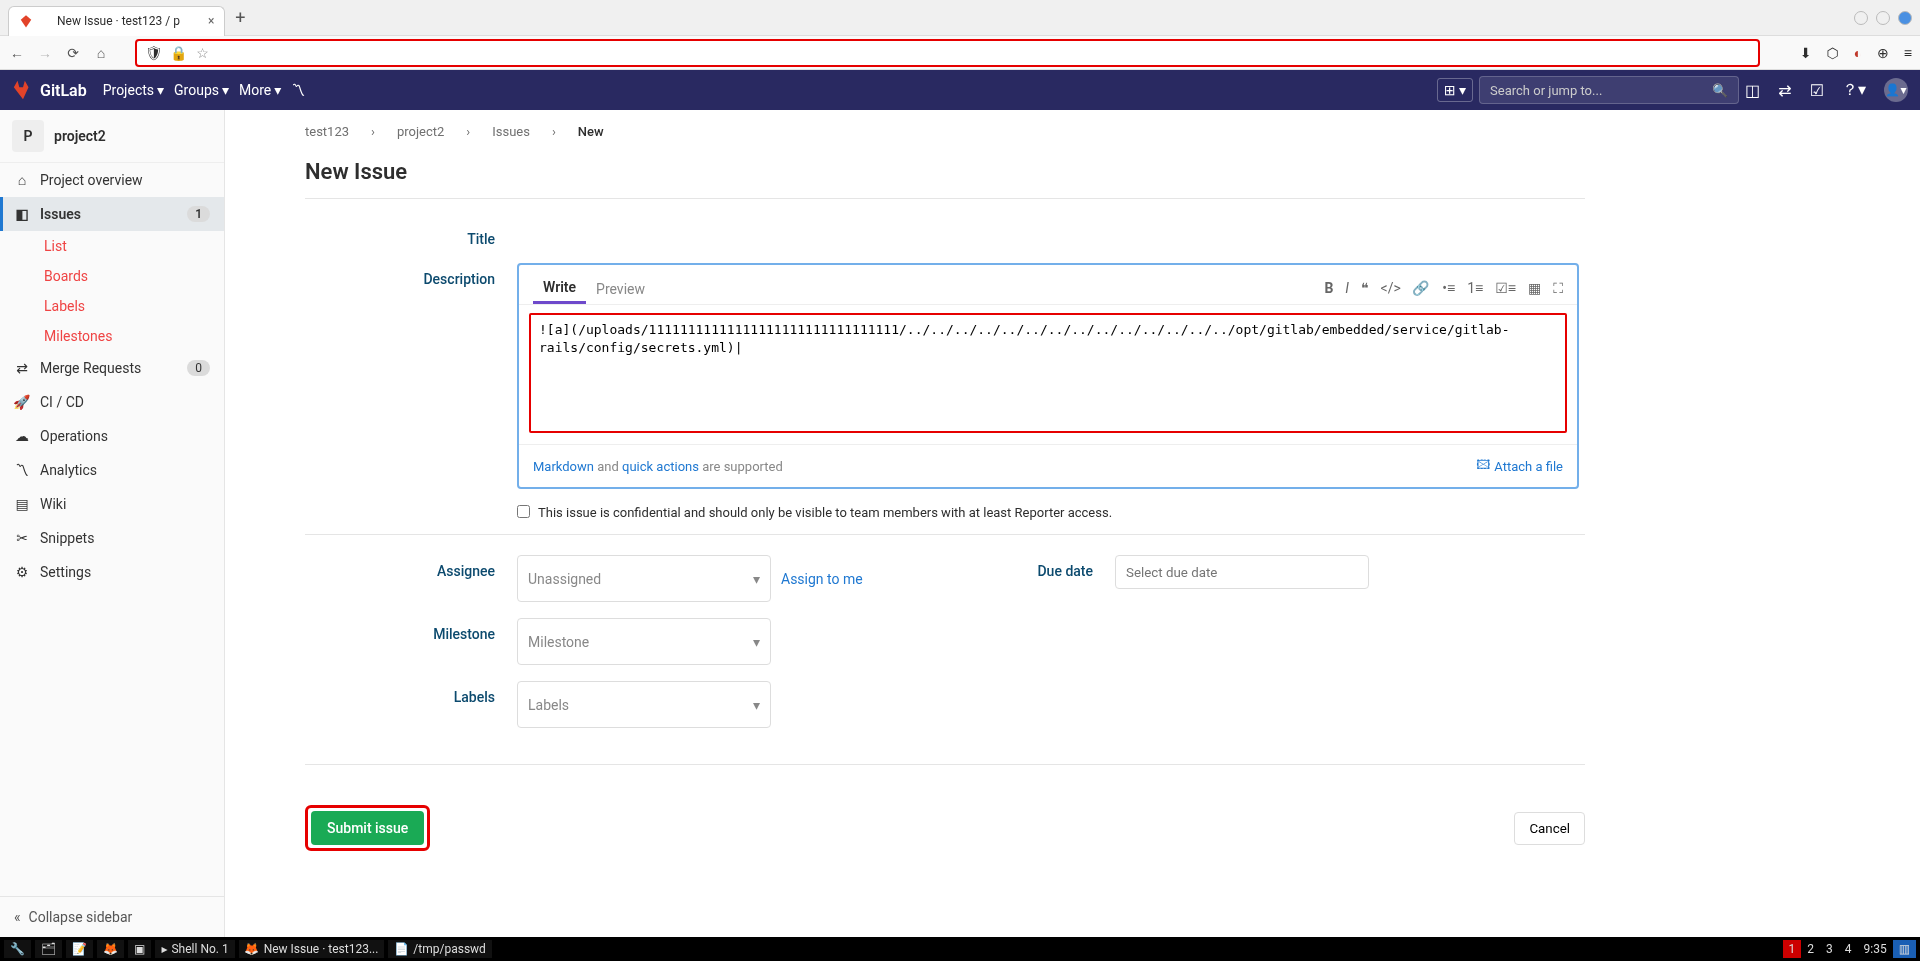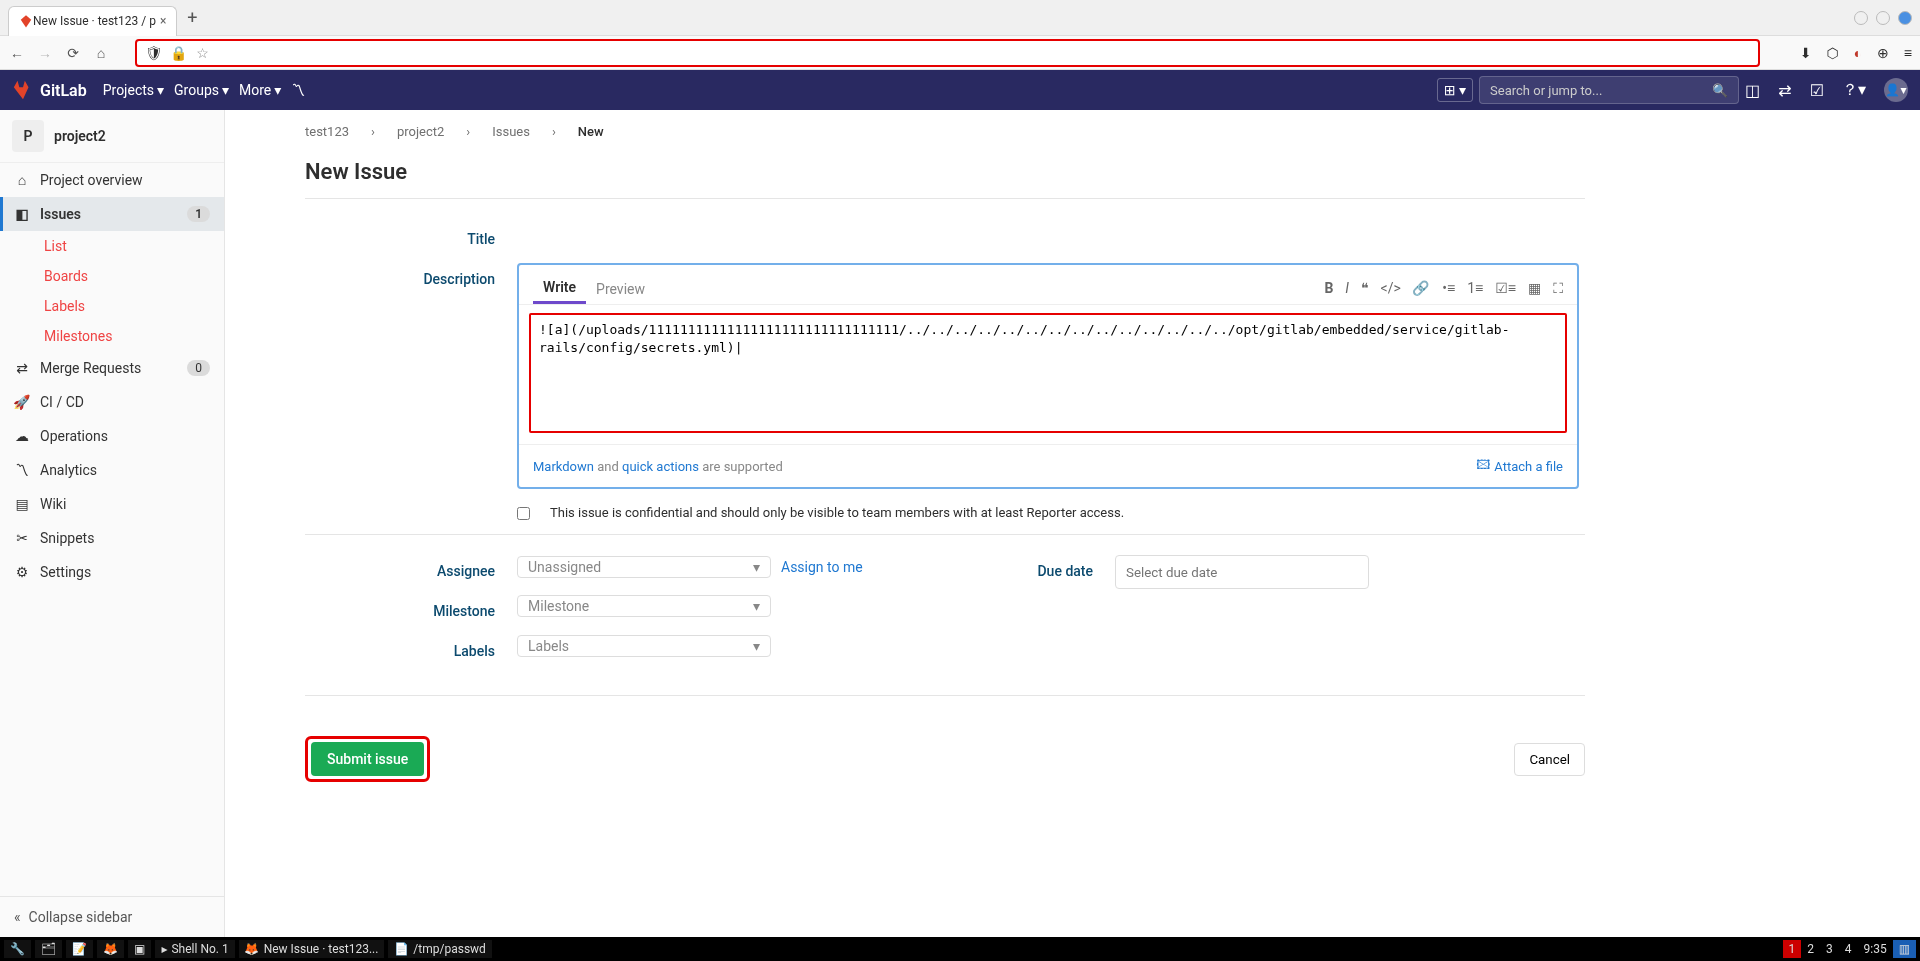--- a/index.html
+++ b/index.html
@@ -1,18 +1,18 @@
 <!DOCTYPE html>
 <html><head>
 <meta charset="utf-8">
 <style>
 *{margin:0;padding:0;box-sizing:border-box;font-family:-apple-system,BlinkMacSystemFont,"Segoe UI",Roboto,sans-serif}
 body{width:1920px;height:961px;overflow:hidden;background:#fff;font-size:14px;color:#2e2e2e}
 .browser-chrome{height:36px;background:#f0f0f0;border-bottom:1px solid #ddd;display:flex;align-items:center;padding:0 8px}
-.tab{display:flex;align-items:center;background:#fff;border:1px solid #ccc;border-bottom:none;border-radius:6px 6px 0 0;padding:6px 10px;height:30px;margin-top:6px;gap:0;font-size:12px}
+.tab{display:flex;align-items:center;background:#fff;border:1px solid #ccc;border-bottom:none;border-radius:6px 6px 0 0;padding:6px 10px;height:30px;margin-top:6px;gap:24px;font-size:12px}
 .tab-favicon{width:14px;height:14px}
 .tab-close{color:#666;cursor:pointer;margin-left:4px}
 .new-tab{margin-left:10px;color:#555;font-size:18px;cursor:pointer}
 .win-btns{margin-left:auto;display:flex;gap:8px}
 .wb{width:14px;height:14px;border-radius:50%;border:1px solid #bbb}
 .wb.close{background:#4a90e2}
 .toolbar{height:34px;background:#f9f9f9;display:flex;align-items:center;padding:0 8px;gap:10px;border-bottom:1px solid #ddd}
 .tb-btn{width:18px;height:18px;display:flex;align-items:center;justify-content:center;color:#555}
 .url-bar{flex:1;display:flex;align-items:center;background:#fff;border:2.5px solid #e60000;border-radius:4px;height:28px;padding:0 8px;margin:0 30px 0 15px;gap:8px}
 .url-text{flex:1;font-size:14px;color:#333}
@@ -57,24 +57,24 @@
 .desc-box{border:2px solid #73afea;border-radius:4px;max-width:1062px;background:#fff}
 .desc-tabs{display:flex;align-items:center;padding:8px 14px 0 14px;border-bottom:1px solid #eee}
 .desc-tab{padding:6px 10px;color:#888;cursor:pointer}
 .desc-tab.active{color:#2e2e2e;font-weight:600;border-bottom:3px solid #6e49cb}
 .md-tools{margin-left:auto;display:flex;gap:12px;color:#666;font-size:14px}
 .desc-area{padding:8px 10px}
 .desc-textarea{width:100%;min-height:120px;border:2.5px solid #e60000;border-radius:2px;padding:6px 8px;font-family:monospace;font-size:13px;resize:none;outline:none;line-height:1.4}
 .desc-footer{border-top:1px solid #eee;padding:10px 14px;display:flex;align-items:center;font-size:13px;color:#888}
 .desc-footer a{color:#1f78d1;text-decoration:none}
 .attach{margin-left:auto;color:#1f78d1;display:flex;align-items:center;gap:4px}
-.conf-row{display:flex;align-items:flex-end;gap:20px;font-size:13px;margin-left:212px;margin-bottom:14px}
+.conf-row{display:flex;align-items:flex-start;gap:8px;font-size:13px;margin-left:212px;margin-bottom:14px}
 .two-col{display:flex;gap:80px}
 .col{flex:1}
-.select-btn{width:254px;height:22px;border:1px solid #ddd;border-radius:4px;background:#fff;padding:0 10px;display:flex;align-items:center;justify-content:space-between;color:#888}
+.select-btn{width:254px;height:47px;border:1px solid #ddd;border-radius:4px;background:#fff;padding:0 10px;display:flex;align-items:center;justify-content:space-between;color:#888}
 .assign-link{color:#1f78d1;margin-left:10px;text-decoration:none}
 .date-input{width:254px;height:34px;border:1px solid #ddd;border-radius:4px;padding:0 10px;color:#aaa}
 .actions{display:flex;align-items:center;margin-top:30px;padding-top:10px}
 .submit-btn{background:#1aaa55;color:#fff;border:none;border-radius:4px;padding:9px 16px;font-size:14px;font-weight:500;cursor:pointer}
 .submit-hl{border:3px solid #e60000;border-radius:6px;padding:3px;display:inline-block}
 .cancel-btn{margin-left:auto;background:#fff;border:1px solid #ddd;border-radius:4px;padding:8px 14px}
 .taskbar{position:fixed;bottom:0;left:0;right:0;height:24px;background:#000;color:#ddd;display:flex;align-items:center;font-size:12px;padding:0 4px;gap:4px}
 .tb-item{display:flex;align-items:center;gap:4px;padding:2px 6px;background:#111}
 .tb-right2{margin-left:auto;display:flex;align-items:center;gap:0}
 .ws{padding:2px 6px}

